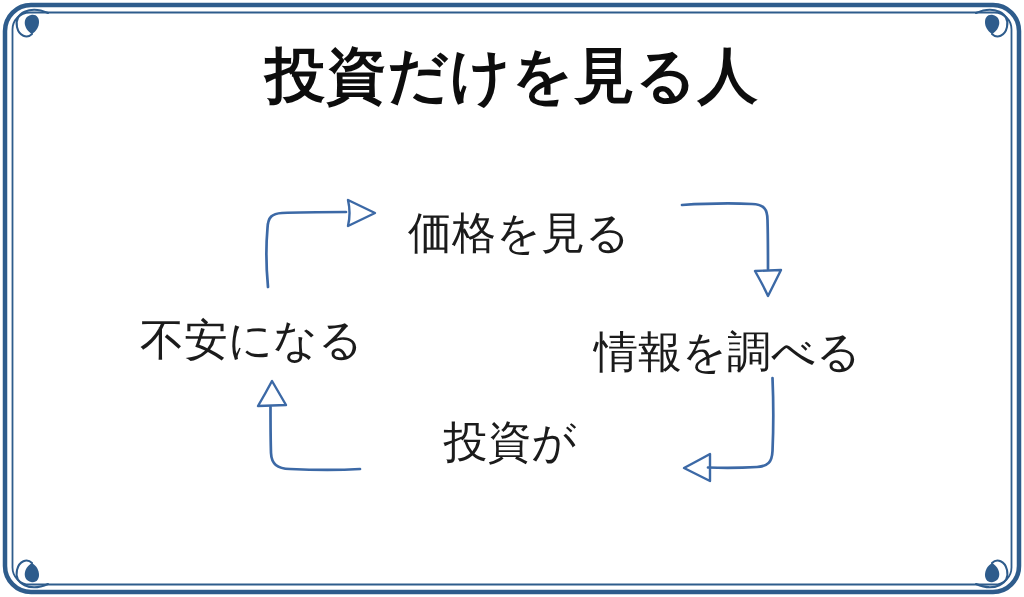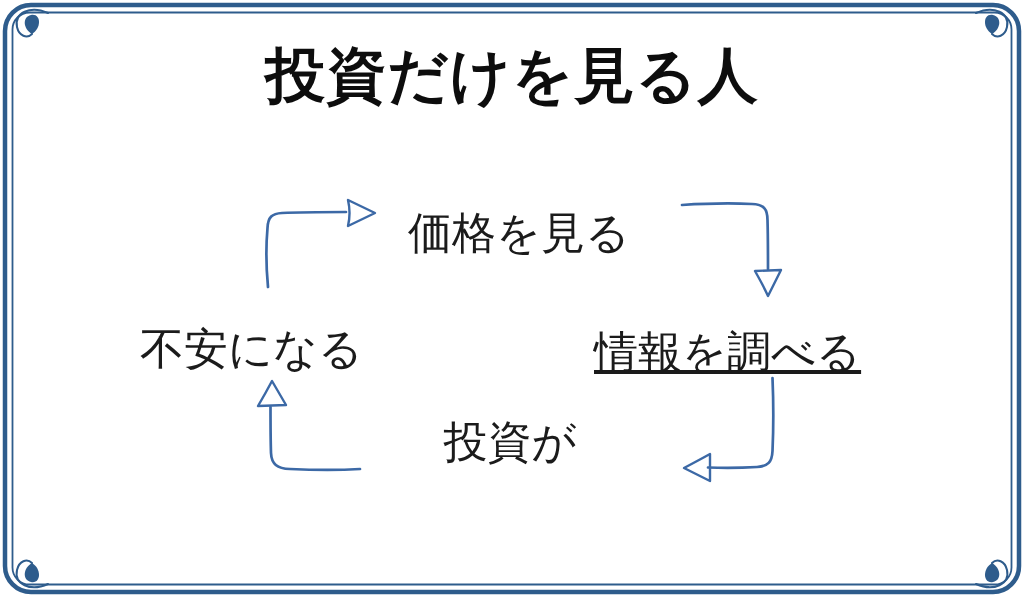--- a/index.html
+++ b/index.html
@@ -19,22 +19,22 @@
     letter-spacing:1px;
   }
   .node{
     position:absolute;
     font-size:44px;font-weight:400;
     color:#1b1b1b;
     white-space:nowrap;
     margin-top:20px;
   }
   .node-top{left:408px;top:184px;}
-  .node-right{left:594px;top:303px;text-decoration:underline;}
-  .node-left{left:140px;top:300px;}
+  .node-right{left:594px;top:303px;}
+  .node-left{left:140px;top:291px;}
   .node-bottom{
     left:510px;top:393px;
     transform:translateX(-50%);
     text-align:left;
     line-height:58px;
   }
 </style>
 </head>
 <body>
 

